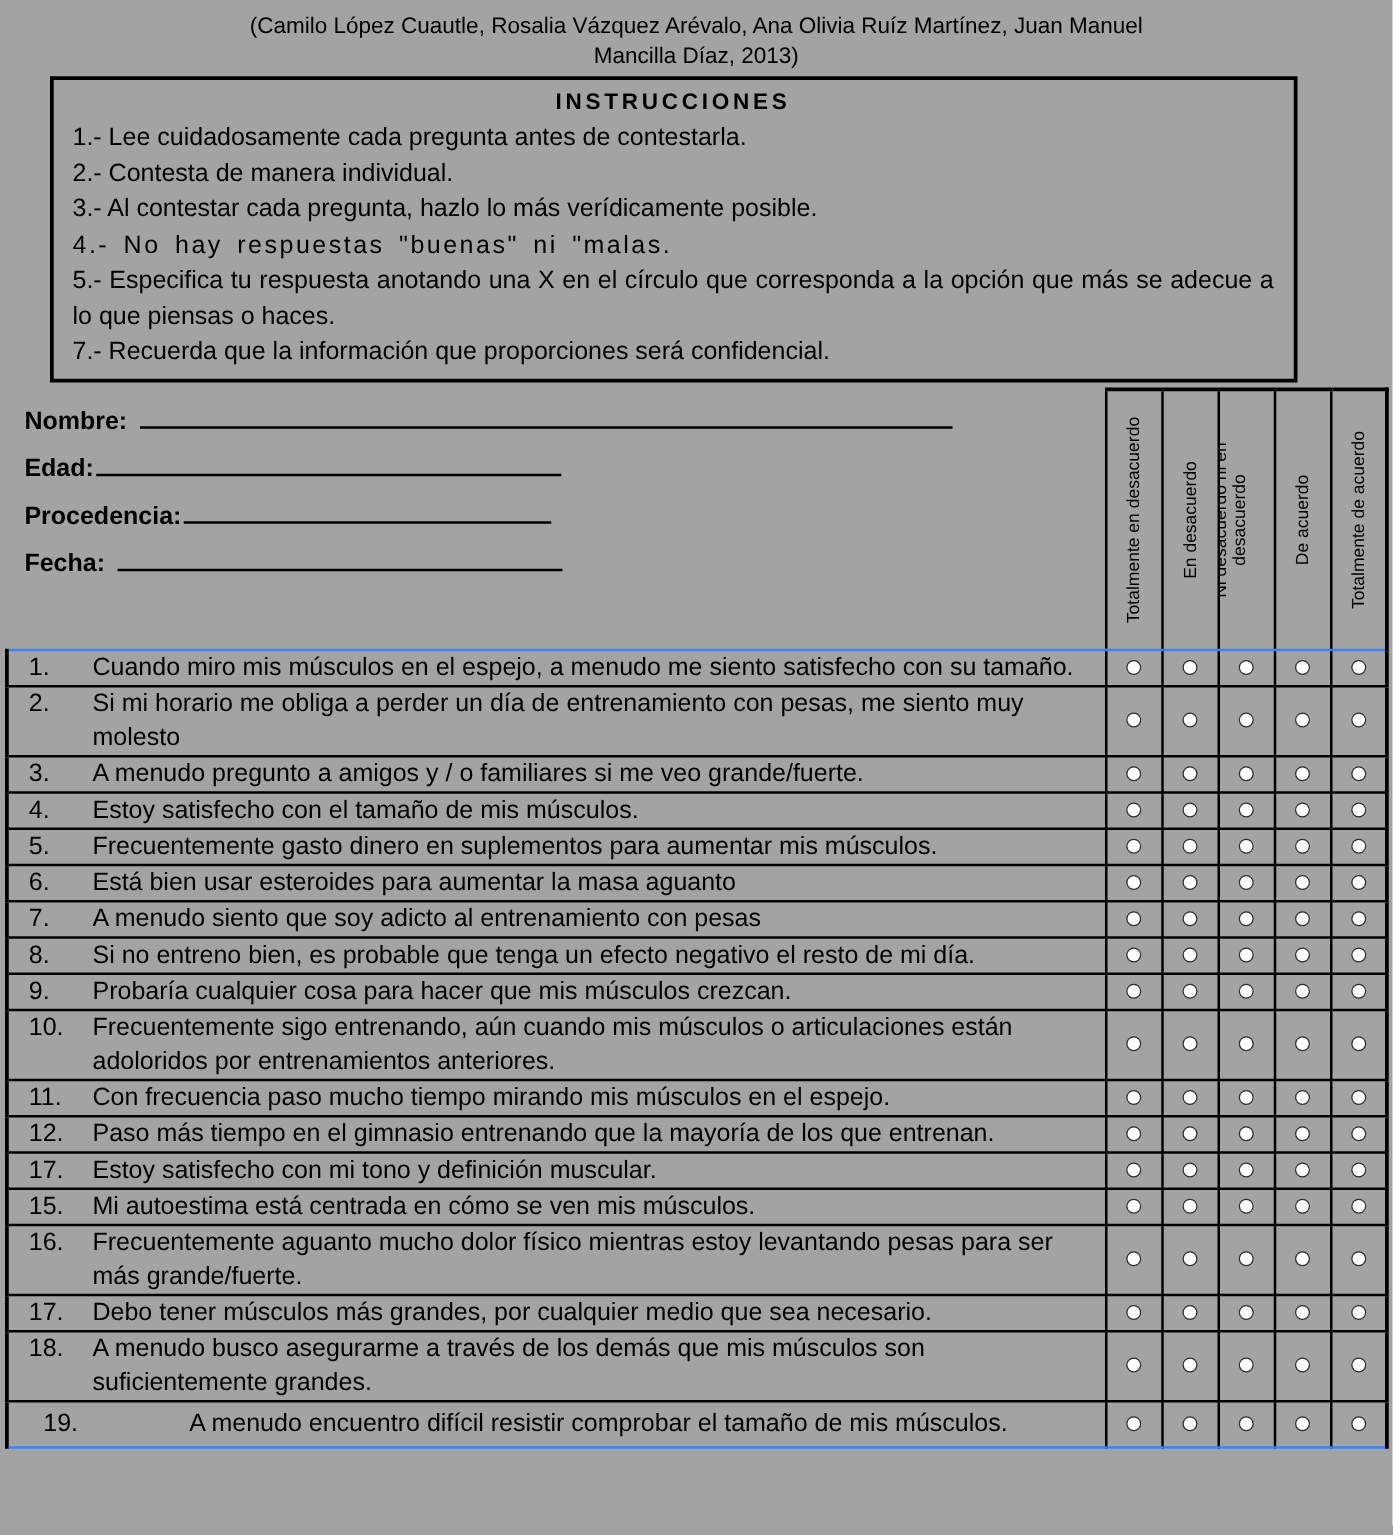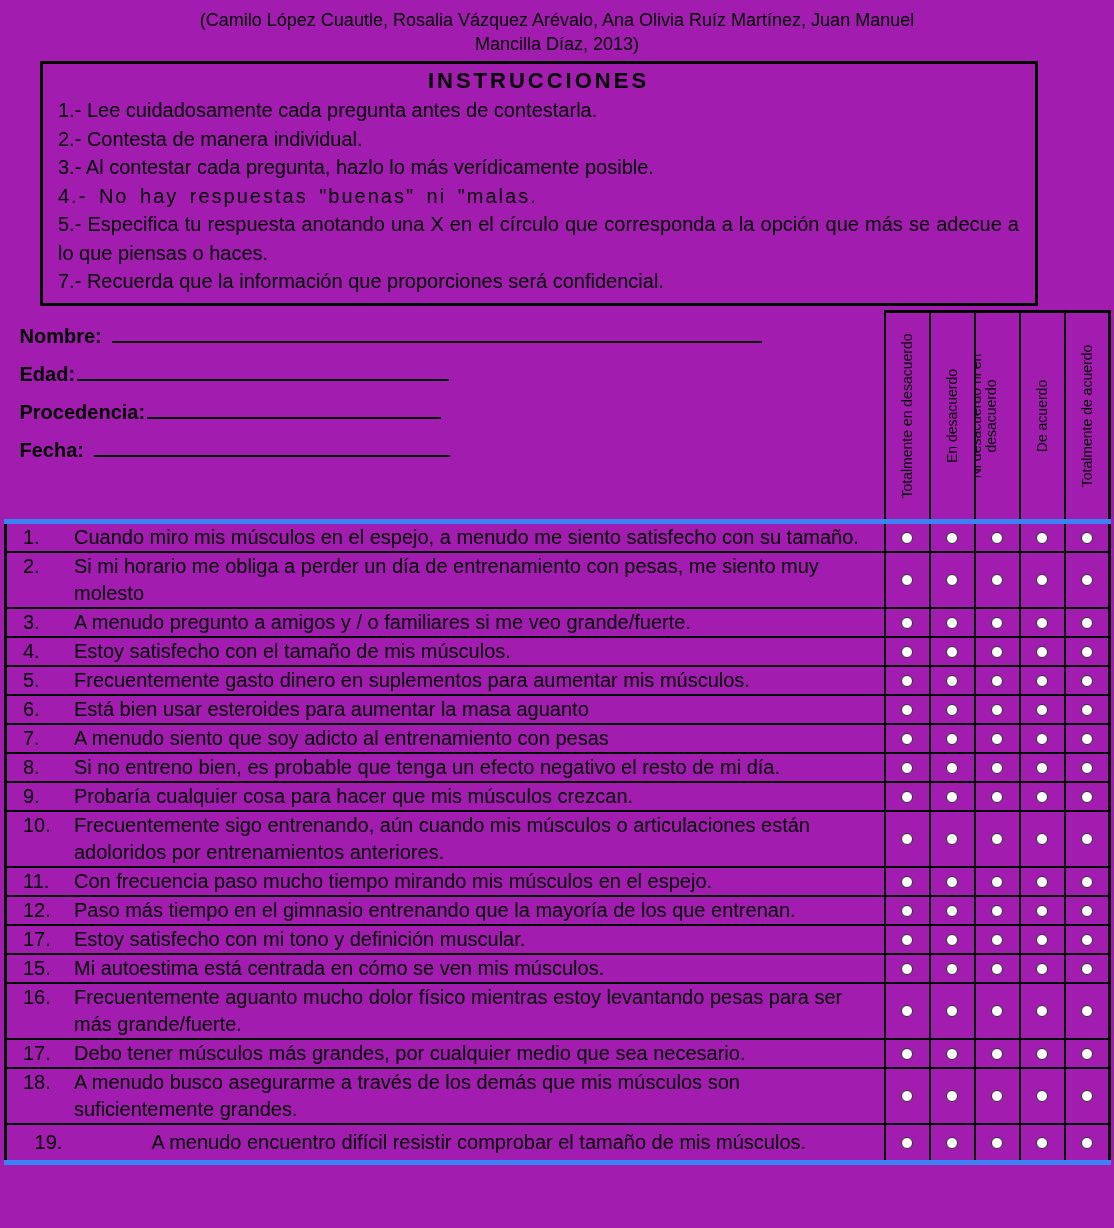--- a/index.html
+++ b/index.html
@@ -1,29 +1,29 @@
 <!DOCTYPE html>
 <html><head>
 <meta charset="utf-8">
 <style>
   html,body { margin:0; padding:0; background:#ffffff; }
   .page {
-    width:1114px; min-height:1228px; background:#a21caf; color:#000;
+    width:1114px; min-height:1228px; background:#a3a3a3; color:#000;
     font-family:"Liberation Sans", sans-serif; box-sizing:border-box;
     padding-top:6px; overflow:hidden;
   }
   
   .citation { text-align:center; font-size:18px; line-height:24px; padding:2px 0 3px 0; }
   
   .instructions-box {
     box-sizing:border-box; margin:2px 76px 4px 40px; border:3px solid #000;
     padding:2px 16px 7px 15px;
   }
   .instructions-title {
-    text-align:center; font-weight:bold; font-size:22px; letter-spacing:3px; line-height:30px;
+    text-align:center; font-weight:bold; font-size:18px; letter-spacing:3px; line-height:30px;
   }
   .instr-item { font-size:20px; line-height:28.5px; text-align:justify; }
   .instr-items .instr-item:nth-child(4) { letter-spacing:2px; word-spacing:4px; }
   
   .main-table { border-collapse:collapse; margin-left:4px; width:1104px; table-layout:fixed; }
   .main-table td { padding:0; }
   .cell-blank { border:none; vertical-align:top; }
   .cell-scale { border:2px solid #000; border-top:3px solid #000; vertical-align:top; }
   .cell-scale:last-child { border-right:3px solid #000; }
   .scale-clip { position:relative; width:100%; height:206px; overflow:hidden; }
@@ -46,21 +46,21 @@
   
   .q-cell {
     border:2px solid #000; border-left:3px solid #000;
     font-size:20px; vertical-align:middle; padding:2px 27px 2px 0;
   }
   .q-inner { display:flex; align-items:flex-start; }
   .q-num { flex:0 0 67px; box-sizing:border-box; padding-left:16px; line-height:27px; }
   .q-text { flex:1 1 auto; line-height:27px; }
   .ans-cell { border:2px solid #000; text-align:center; vertical-align:middle; }
   .ans-cell:last-child { border-right:3px solid #000; }
-  .main-table tr:last-child td { border-bottom:5px solid #3b82f6; }
+  .main-table tr:last-child td { border-bottom:2px solid #3b82f6; }
   .main-table tr:last-child .q-cell { padding-top:4px; padding-bottom:4px;text-align:center; }
   .circle {
     display:inline-block; width:10px; height:10px; border:1.5px solid #2e2e2e;
     border-radius:50%; vertical-align:middle; background:#fff;
   }
 </style>
 </head>
 <body>
 
 <div class="page">

